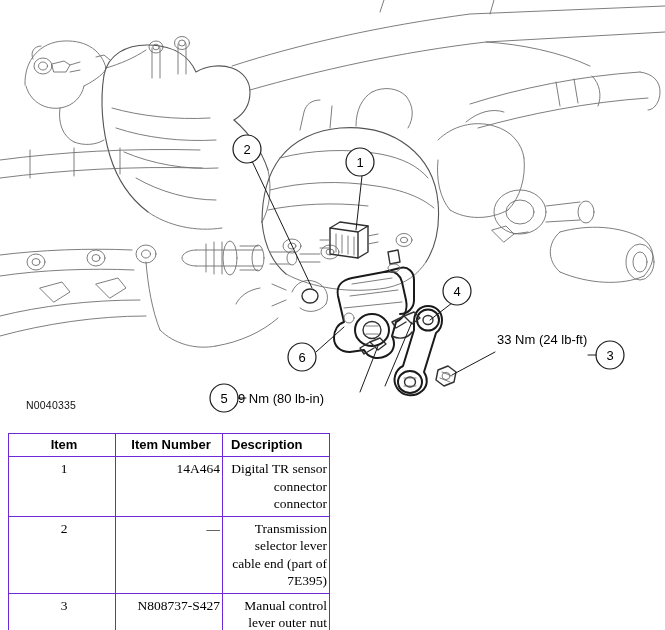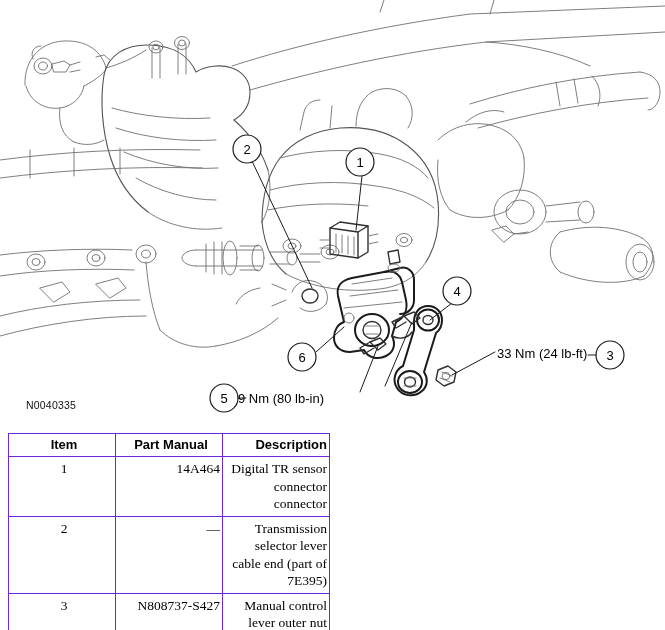--- a/index.html
+++ b/index.html
@@ -43,21 +43,21 @@
   }
 
   .torque-label {
     position: absolute;
     font-family: "Liberation Sans", sans-serif;
     font-size: 13px;
     color: #000;
     white-space: nowrap;
   }
   #torque-5 { left: 238px; top: 391px; text-align: right; }
-  #torque-3 { left: 497px; top: 346px; }
+  #torque-3 { left: 497px; top: 332px; }
 
   
   #parts-table {
     position: absolute;
     left: 8px;
     top: 433px;
     width: 322px;
     border-collapse: collapse;
     table-layout: fixed;
     background: #fff;
@@ -70,21 +70,21 @@
   }
   #parts-table thead th {
     font-family: "Liberation Sans", sans-serif;
     font-weight: bold;
     font-size: 13px;
     text-align: center;
     padding-top: 4px;
     padding-bottom: 4px;
     line-height: 1.1;
   }
-  #parts-table thead th.col-desc { text-align: right; padding-left: 8px; }
+  #parts-table thead th.col-desc { text-align: left; padding-left: 8px; }
   #parts-table tbody td {
     font-family: "Liberation Serif", serif;
     font-size: 13.5px;
     line-height: 1.28;
     text-align: right;
   }
   #parts-table tbody td.c-item {
     text-align: center;
     width: 44px;
   }
@@ -352,21 +352,21 @@
 
   <div class="torque-label" id="torque-3">33 Nm (24 lb-ft)</div>
 </div>
 
 <div class="figure-id">N0040335</div>
 
 <table id="parts-table">
   <thead>
     <tr>
       <th class="col-item">Item</th>
-      <th class="col-part">Part Manual</th>
+      <th class="col-part">Item Number</th>
       <th class="col-desc">Description</th>
     </tr>
   </thead>
   <tbody>
     <tr class="row-tall">
       <td class="c-item">1</td>
       <td class="c-part">14A464</td>
       <td class="c-desc">Digital TR sensor connector connector</td>
     </tr>
     <tr class="row-tall">

